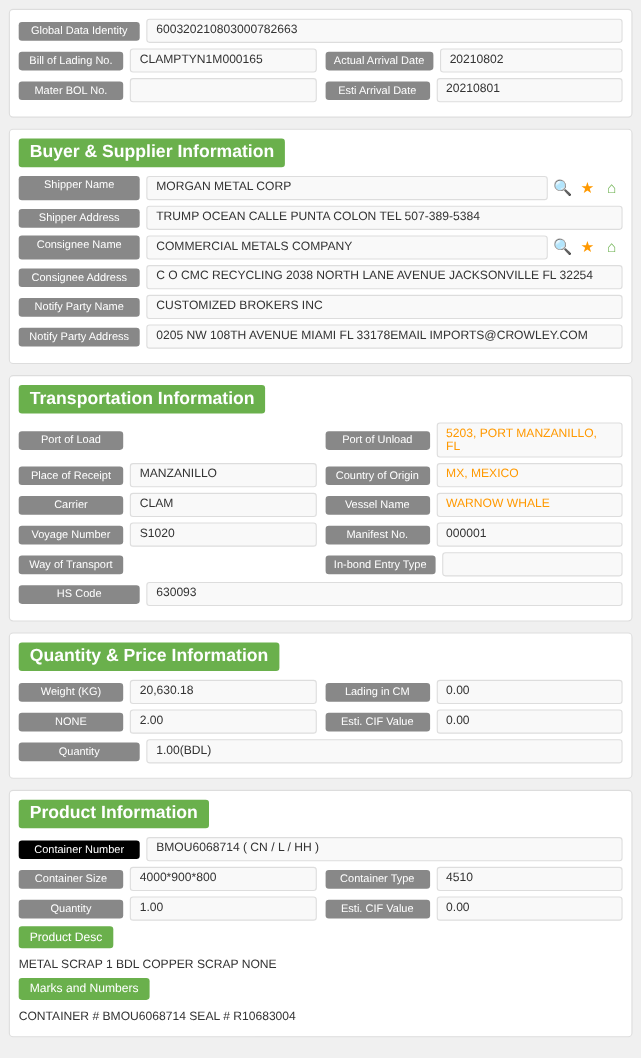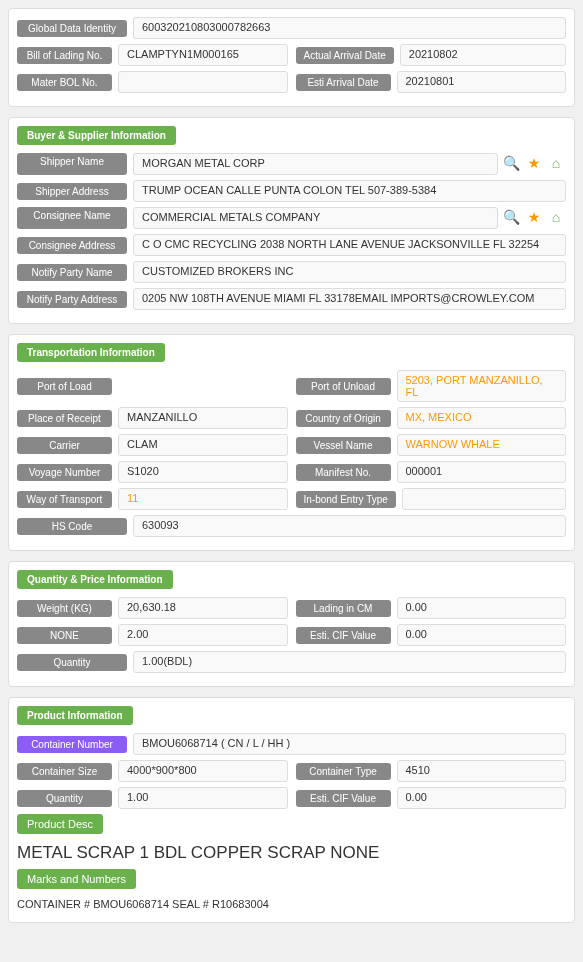--- a/index.html
+++ b/index.html
@@ -31,21 +31,21 @@
       color: #fff;
       border-radius: 3px;
       padding: 3px 8px;
       font-size: 10px;
       min-width: 110px;
       text-align: center;
       margin-right: 6px;
       white-space: nowrap;
     }
     .field-label.orange {
-      background: #8b5cf6;
+      background: #000000;
     }
     .field-value {
       background: #f9f9f9;
       border: 1px solid #ddd;
       border-radius: 3px;
       padding: 3px 8px;
       font-size: 11px;
       color: #333;
       flex: 1;
       min-height: 22px;
@@ -68,21 +68,21 @@
       border: 1px solid #ddd;
       border-radius: 4px;
       padding: 8px;
       margin-bottom: 10px;
     }
     .section-title {
       background: #6ab04c;
       color: #fff;
       border-radius: 3px;
       padding: 4px 10px;
-      font-size: 10px;
+      font-size: 16px;
       font-weight: bold;
       margin-bottom: 8px;
       display: inline-block;
     }
     .row-with-icons {
       display: flex;
       margin-bottom: 5px;
     }
     .row-with-icons .field-value {
       flex: 1;
@@ -224,21 +224,20 @@
       </div>
       <div class="field-pair">
         <span class="field-label">Manifest No.</span>
         <span class="field-value">000001</span>
       </div>
     </div>
 
     <div class="dual-row">
       <div class="field-pair">
         <span class="field-label">Way of Transport</span>
-        <span class="field-value text-orange">11</span>
       </div>
       <div class="field-pair">
         <span class="field-label">In-bond Entry Type</span>
         <span class="field-value"></span>
       </div>
     </div>
 
     <div class="field-row">
       <span class="field-label">HS Code</span>
       <span class="field-value">630093</span>
@@ -302,21 +301,21 @@
       </div>
       <div class="field-pair">
         <span class="field-label">Esti. CIF Value</span>
         <span class="field-value">0.00</span>
       </div>
     </div>
 
     <div style="margin-bottom:5px;">
       <button style="background:#6ab04c;color:#fff;border:none;border-radius:3px;padding:4px 10px;font-size:11px;cursor:pointer;">Product Desc</button>
     </div>
-    <div style="padding:4px 0 6px 0;font-size:17px;color:#333;">METAL SCRAP 1 BDL COPPER SCRAP NONE</div>
+    <div style="padding:4px 0 6px 0;font-size:11px;color:#333;">METAL SCRAP 1 BDL COPPER SCRAP NONE</div>
 
     <div style="margin-bottom:5px;">
       <button style="background:#6ab04c;color:#fff;border:none;border-radius:3px;padding:4px 10px;font-size:11px;cursor:pointer;">Marks and Numbers</button>
     </div>
     <div style="padding:4px 0 4px 0;font-size:11px;color:#333;">CONTAINER # BMOU6068714 SEAL # R10683004</div>
   </div>
 
 </div>
 
 </body></html>

